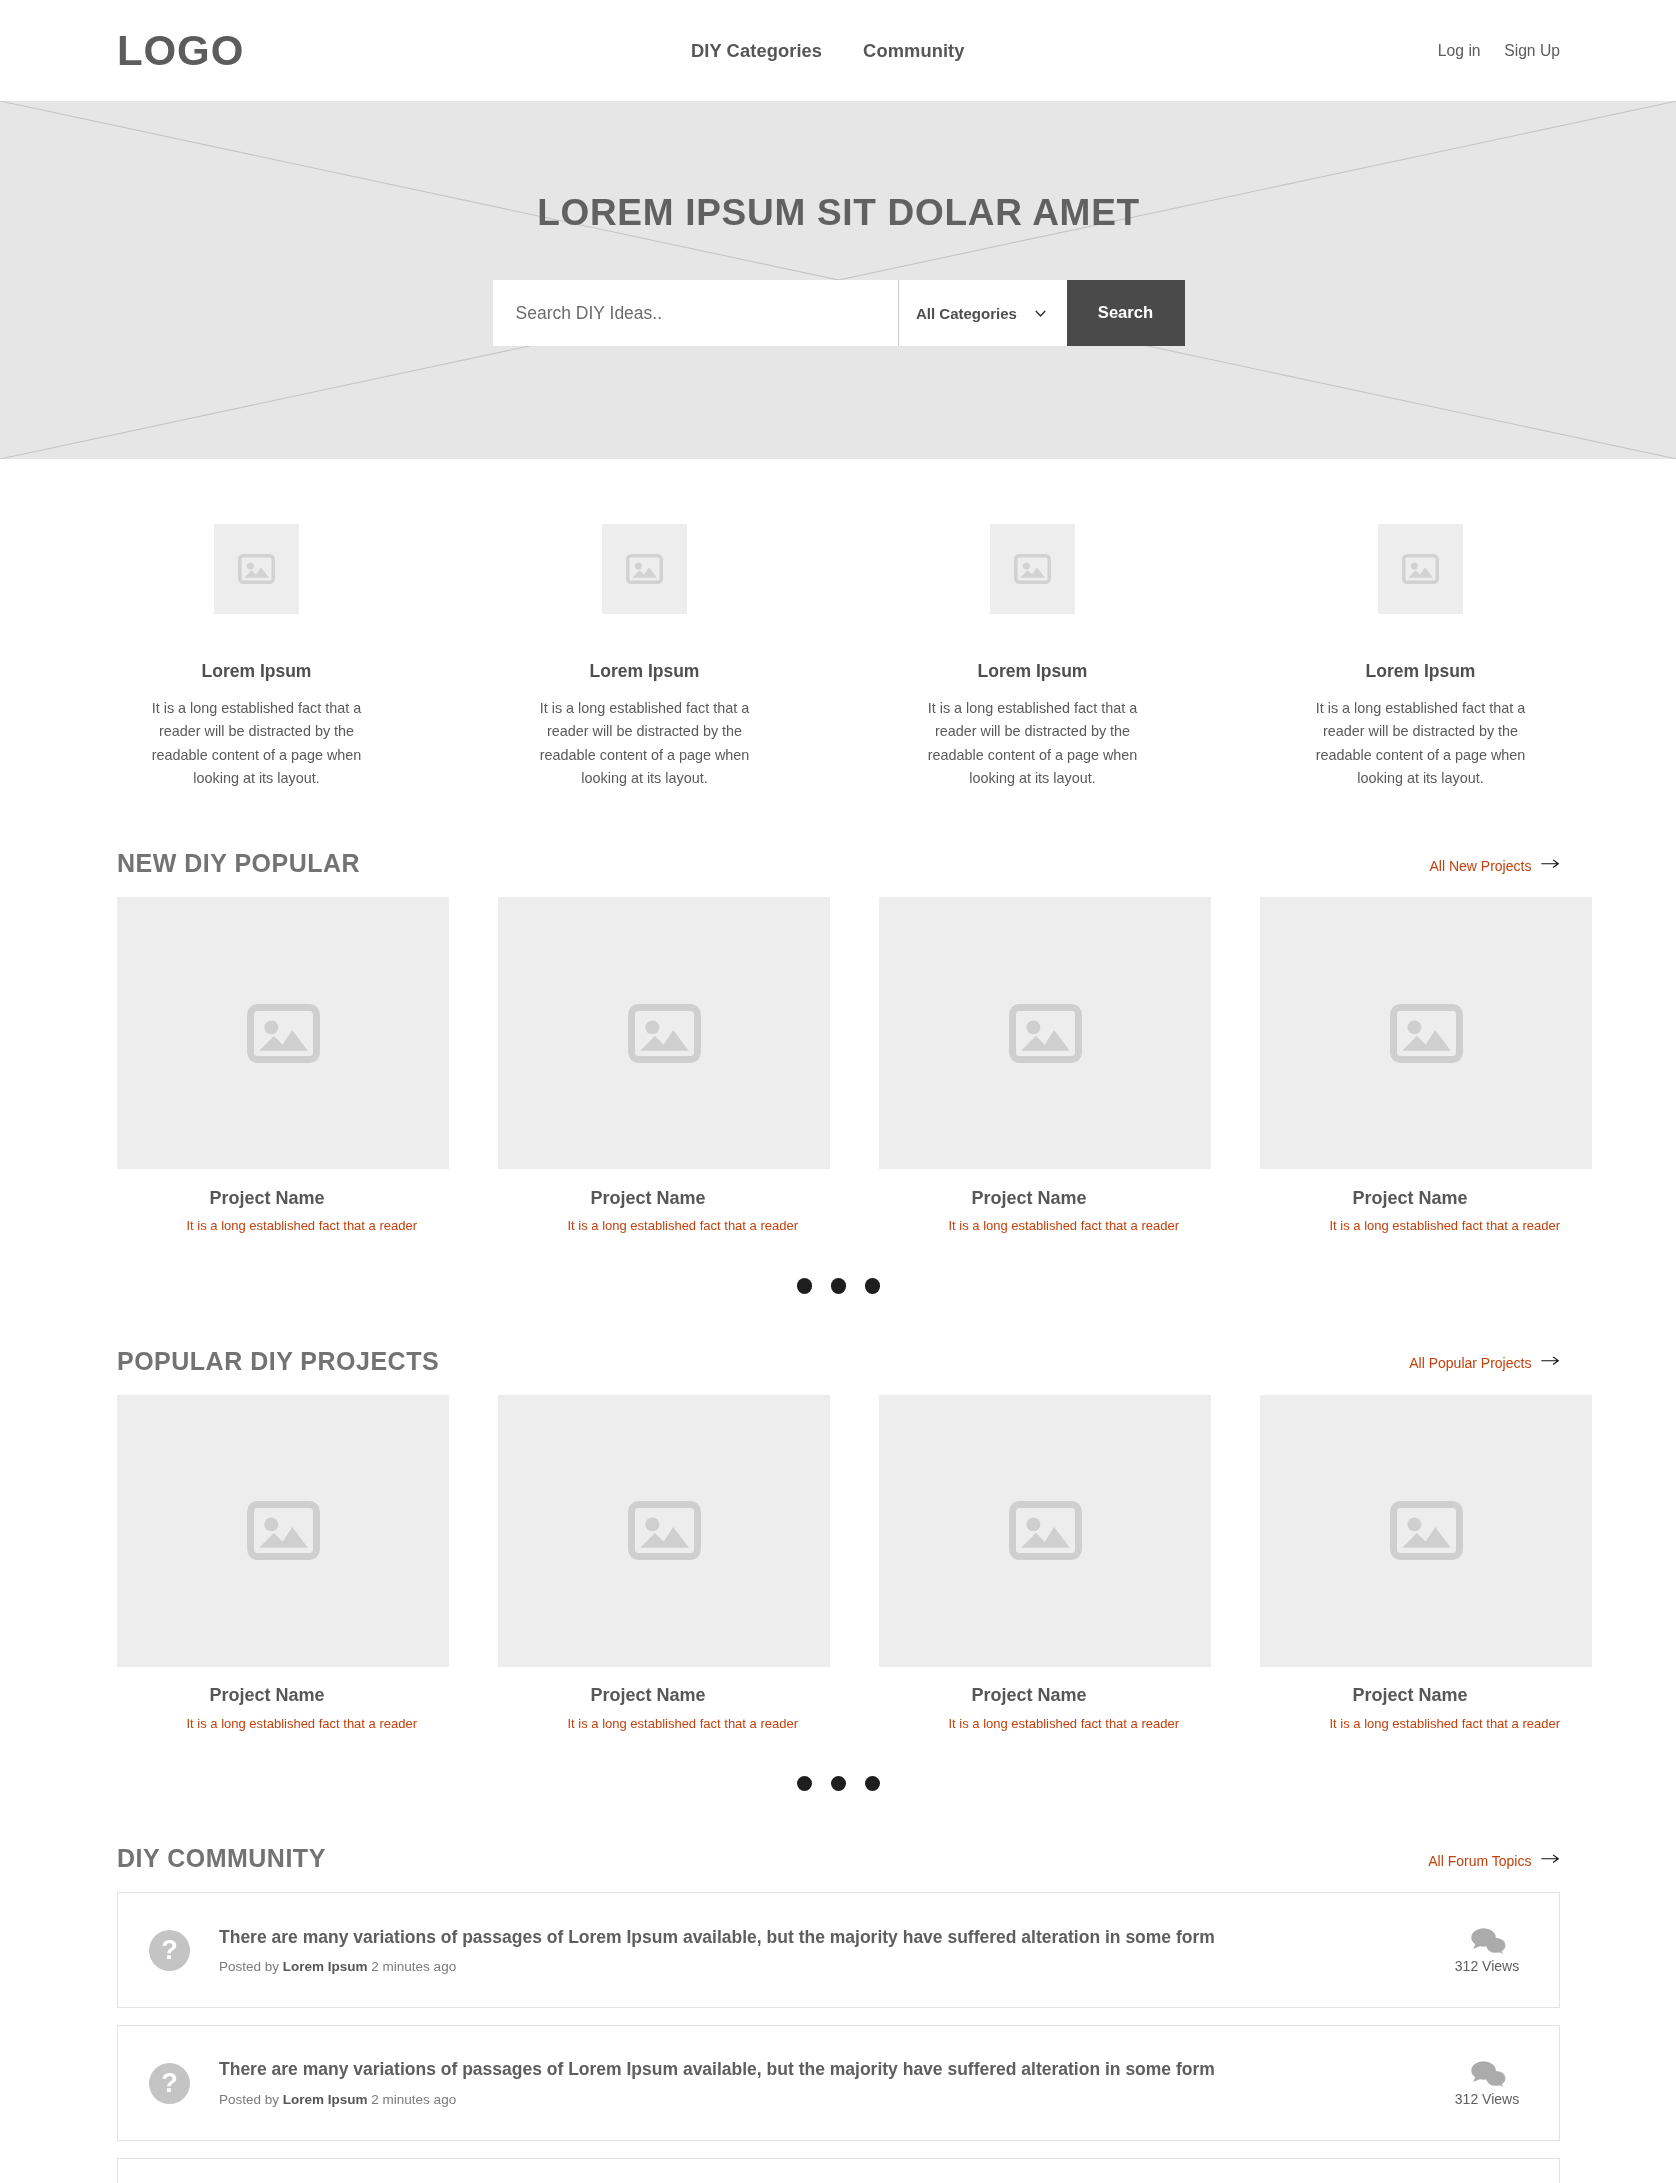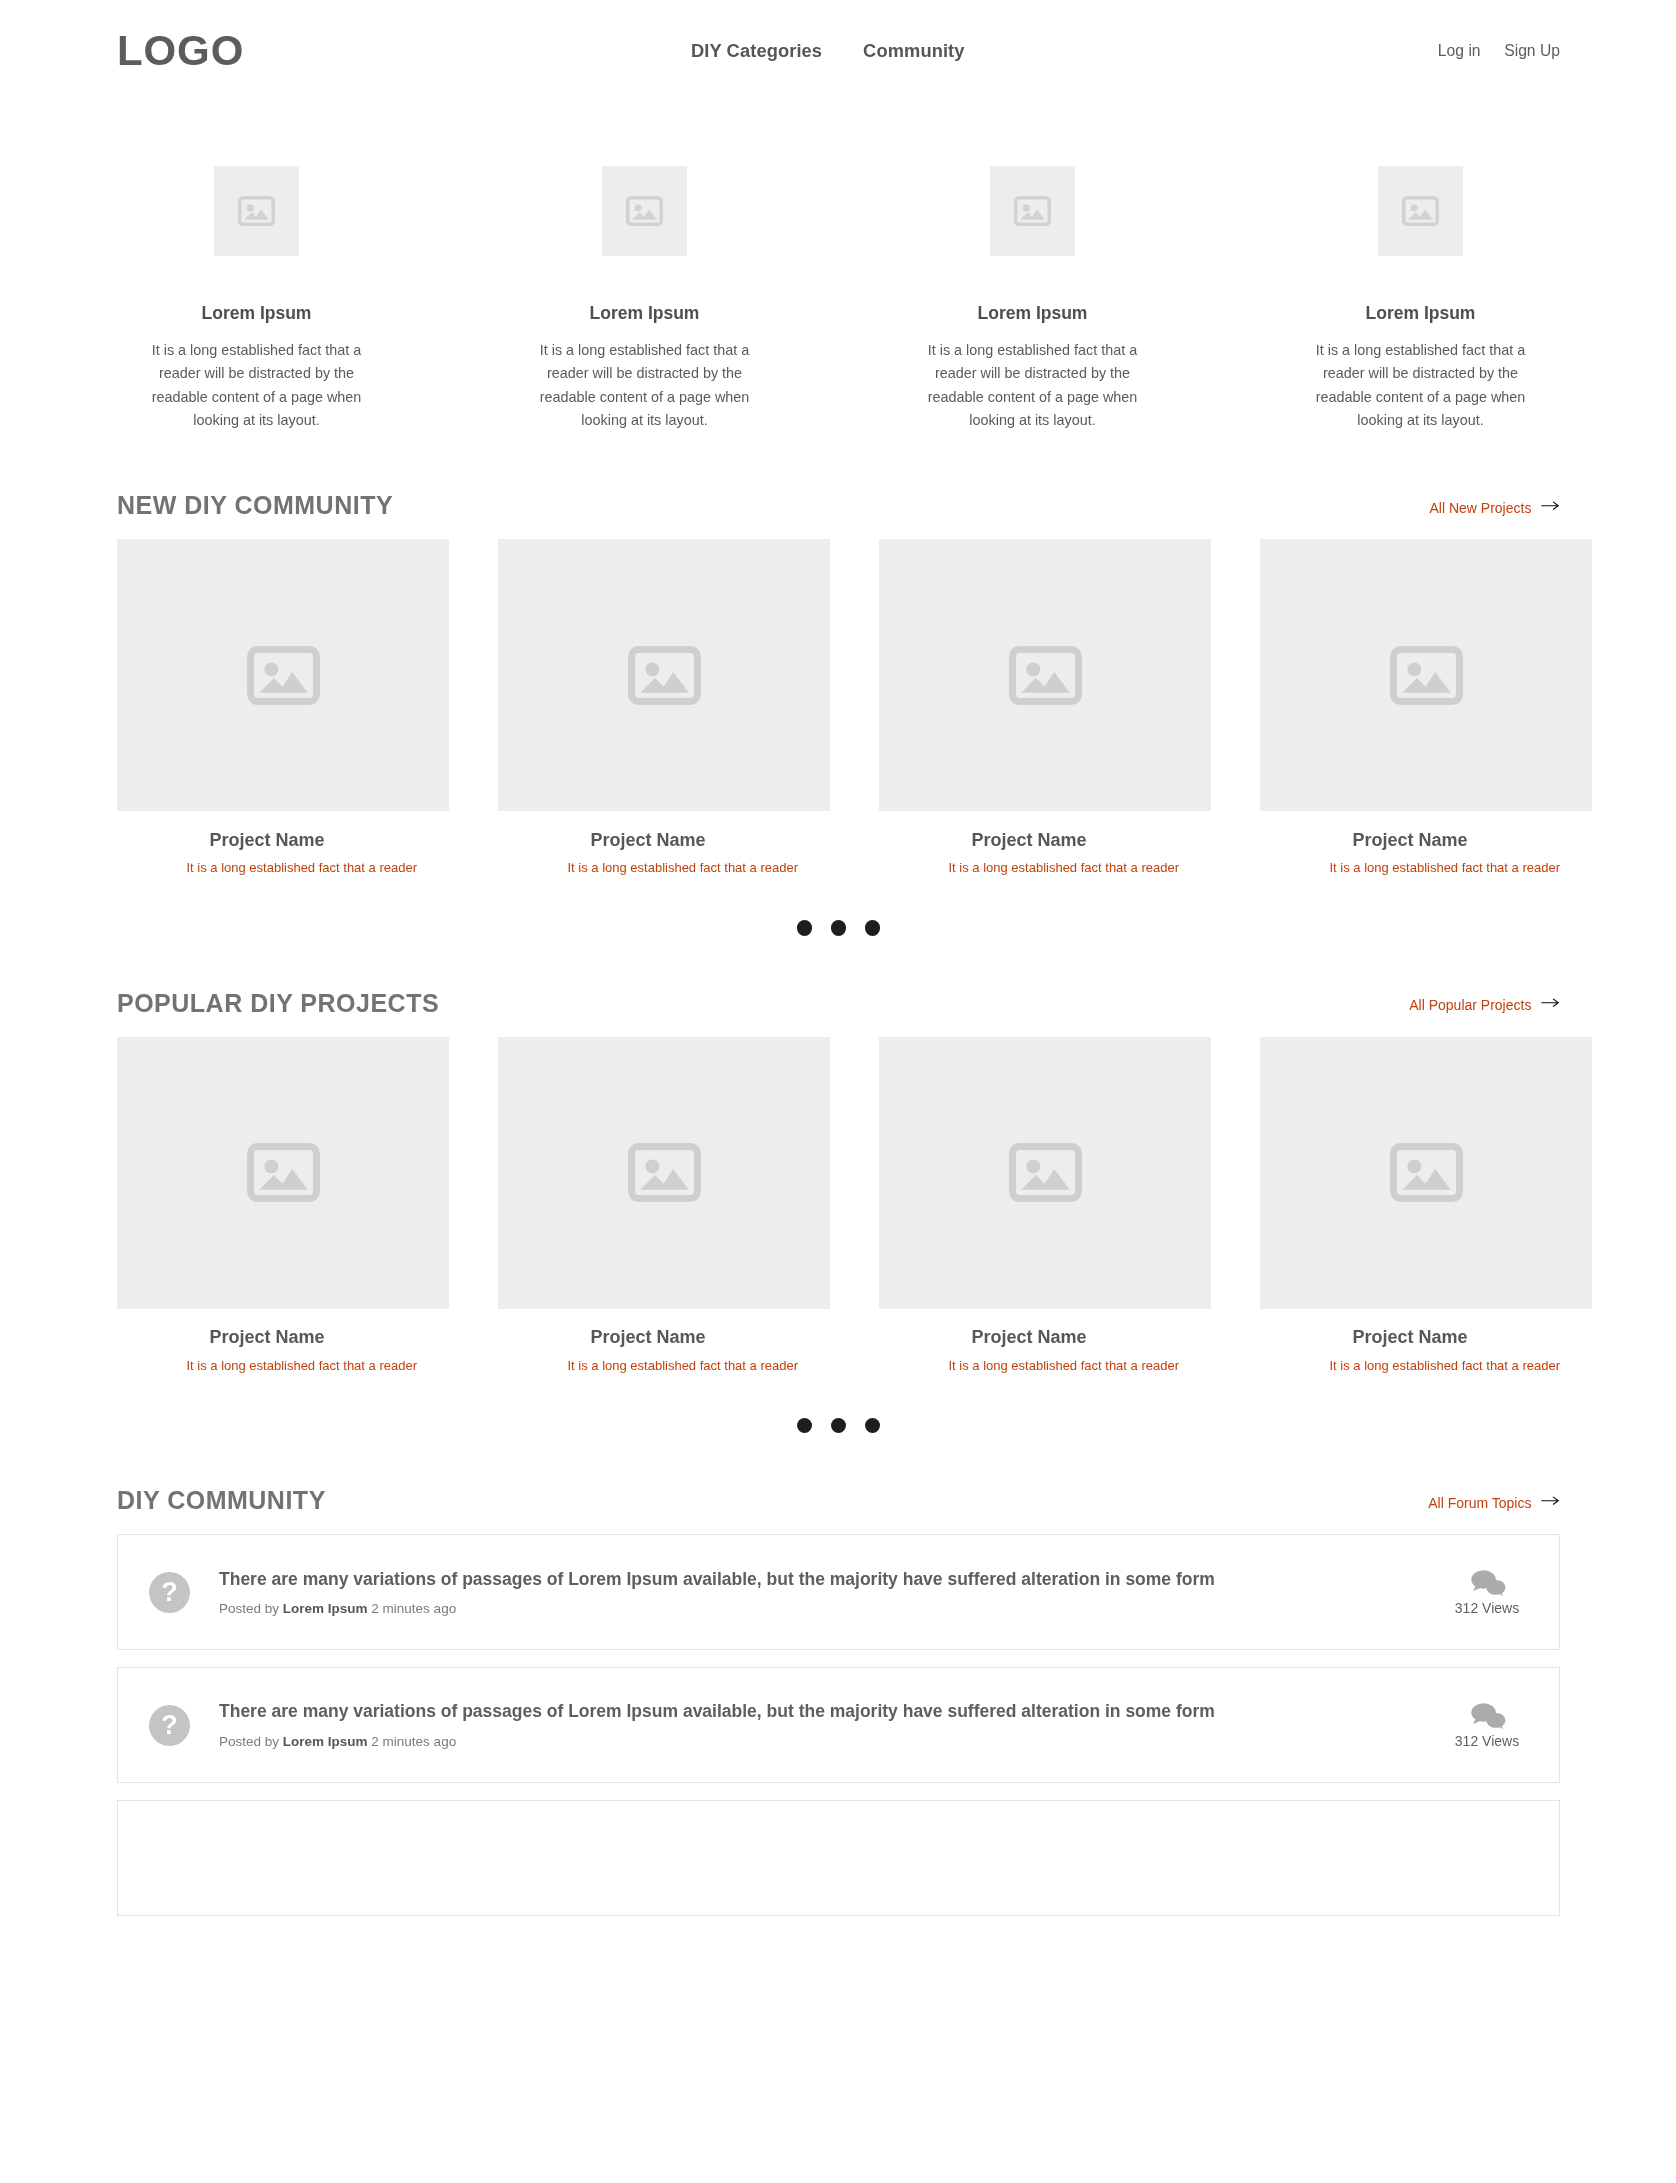--- a/index.html
+++ b/index.html
@@ -331,20 +331,45 @@
         <a href="#">Community</a>
       </nav>
 
       <nav class="auth-nav">
         <a href="#">Log in</a>
         <a href="#">Sign Up</a>
       </nav>
     </div>
   </header>
 
+  <section class="hero">
+    <svg class="hero-x" viewBox="0 0 3840 820" preserveAspectRatio="none">
+      <line x1="0" y1="0" x2="3840" y2="820" stroke="#c9c4c4" stroke-width="2.5"></line>
+      <line x1="3840" y1="0" x2="0" y2="820" stroke="#c9c4c4" stroke-width="2.5"></line>
+    </svg>
+
+    <div class="hero-content">
+      <h1 class="hero-title">LOREM IPSUM SIT DOLAR AMET</h1>
+
+      <div class="search-bar">
+        <div class="search-input-wrap">
+          <input class="search-input" type="text" placeholder="Search DIY Ideas.." style="">
+        </div>
+
+        <div class="cat-select-wrap">
+          <span class="cat-select-label">All Categories</span>
+          <svg class="chev" viewBox="0 0 24 24" fill="none">
+            <path d="M5 8.5 L12 16 L19 8.5" stroke="#2b2b2b" stroke-width="2.1" stroke-linecap="round" stroke-linejoin="round"></path>
+          </svg>
+        </div>
+
+        <button class="search-button">Search</button>
+      </div>
+    </div>
+  </section>
 
   <section class="features">
 
     <div class="feature-card">
       <div class="feature-thumb">
         <svg class="ph-icon" width="37" height="30" viewBox="0 0 84 68">
           <rect x="4" y="4" width="76" height="60" rx="8" fill="none" stroke="#d2d2d2" stroke-width="8"></rect>
           <circle cx="28" cy="27" r="8" fill="#d2d2d2"></circle>
           <path d="M14 54 L31 37 L41 47 L52 30 L70 54 Z" fill="#d2d2d2"></path>
         </svg>
@@ -386,21 +411,21 @@
         </svg>
       </div>
       <div class="feature-title">Lorem Ipsum</div>
       <p class="feature-body">It is a long established fact that a reader will be distracted by the readable content of a page when looking at its layout.</p>
     </div>
 
   </section>
 
   <section class="section">
     <div class="section-head">
-      <h2 class="section-title">NEW DIY COMMUNITY</h2>
+      <h2 class="section-title">NEW DIY POPULAR</h2>
       <a class="section-link" href="#">
         <span>All New Projects</span>
         <svg class="arrow-ico" viewBox="0 0 44 26">
           <path d="M2 13 H38 M29 5 L40 13 L29 21" stroke="#111" stroke-width="2.6" fill="none" stroke-linecap="square"></path>
         </svg>
       </a>
     </div>
 
     <div class="card-row">
       <div class="project-card">

